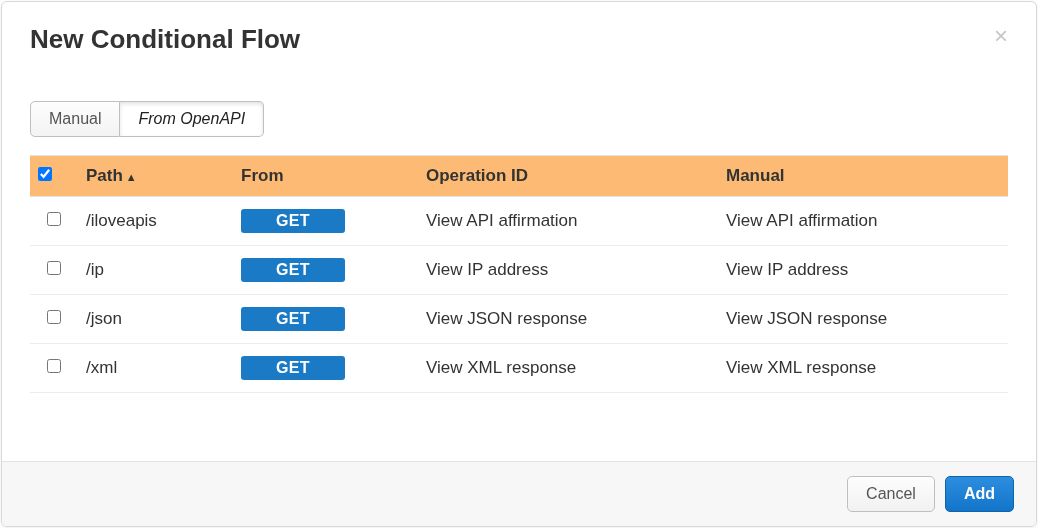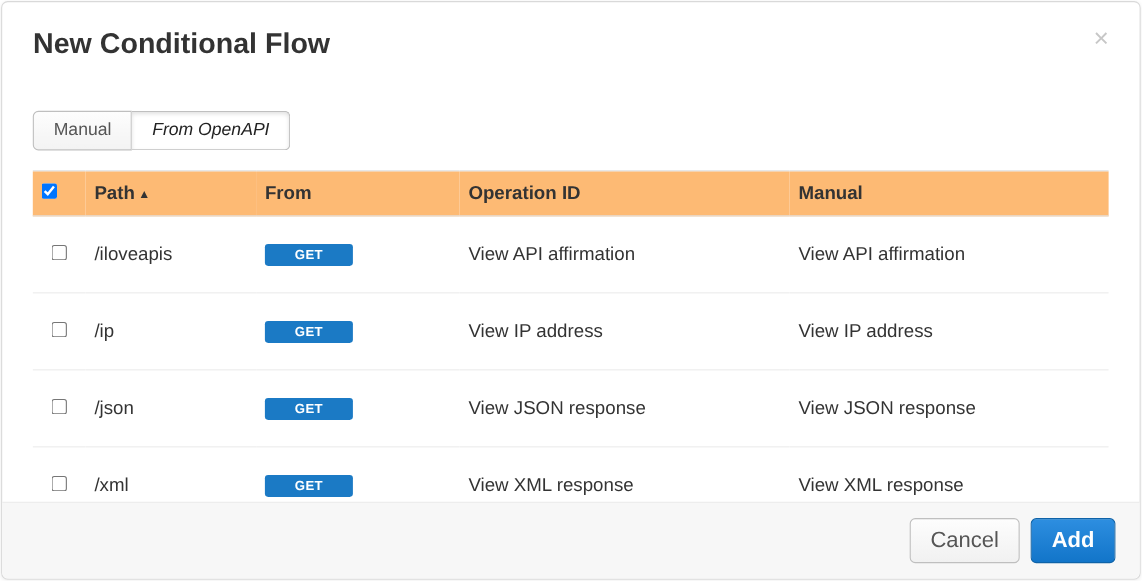--- a/index.html
+++ b/index.html
@@ -70,58 +70,58 @@
       text-align: left;
       font-size: 17px;
       font-weight: 700;
       color: #333;
       padding: 10px 8px;
       border-top: 1px solid #e2e2e2;
       border-bottom: 1px solid #e2e2e2;
       background: #fdba74;
     }
     table.data tbody td {
-      padding: 24px 8px;
+      padding: 12px 8px;
       border-bottom: 1px solid #ececec;
       font-size: 17px;
       color: #333;
       vertical-align: middle;
     }
     .col-check { width: 48px; text-align: center; }
     .col-path { width: 155px; }
     .col-verb { width: 185px; }
     .col-op { width: 300px; }
     input[type="checkbox"] {
       width: 14px; height: 14px;
       cursor: pointer;
     }
     .sort-indicator { font-size: 11px; margin-left: 3px; vertical-align: middle;}
     .verb-badge {
       display: inline-block;
       background: #1b7ac5;
       color: #fff;
       font-weight: 700;
-      font-size: 12px;
+      font-size: 16px;
       padding: 3px 0;
-      width: 80px;
+      width: 104px;
       text-align: center;
       border-radius: 3px;
       letter-spacing: 0.3px;
     }
     .modal-footer {
       border-top: 1px solid #e3e3e3;
       background: #f7f7f7;
       padding: 14px 22px;
       display: flex;
       justify-content: flex-end;
       gap: 10px;
       border-radius: 0 0 6px 6px;
     }
     .btn {
-      font-size: 20px;
+      font-size: 16px;
       padding: 8px 18px;
       border-radius: 5px;
       cursor: pointer;
       border: 1px solid transparent;
     }
     .btn-cancel {
       background: linear-gradient(#fdfdfd,#f1f1f1);
       border: 1px solid #bfbfbf;
       color: #555;
     }

